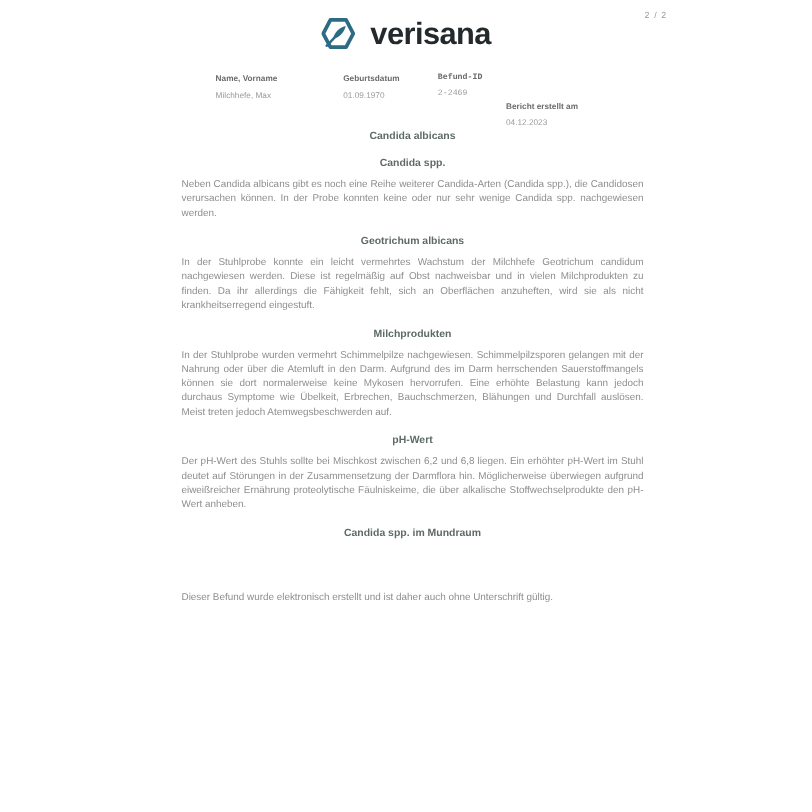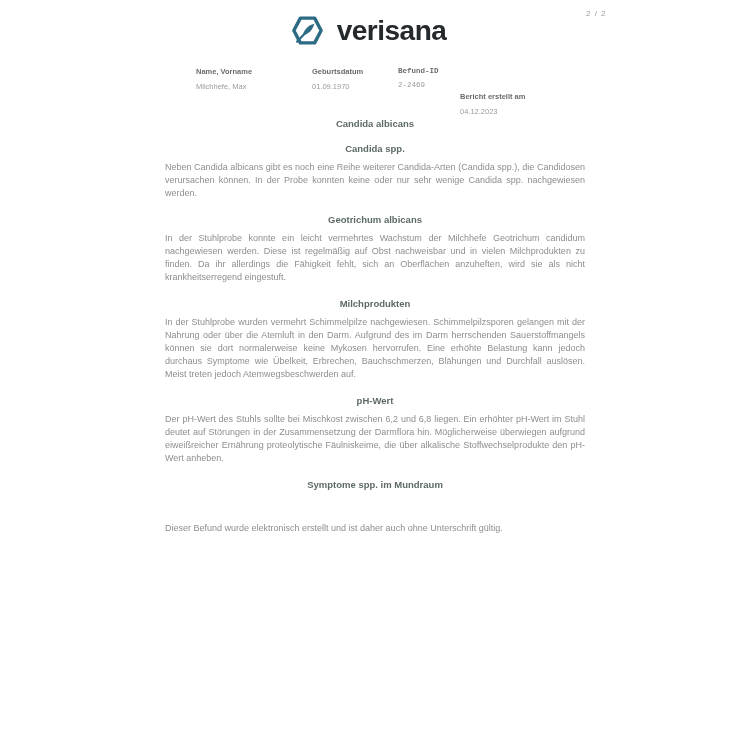--- a/index.html
+++ b/index.html
@@ -41,21 +41,21 @@
     font-size:9.5px; font-weight:bold; color:#5d6b64;
     margin:14px 0 7px 0;
     text-align:center;
   }
   .section:first-child .section-heading { margin-top:6px; }
   .section-body {
     font-size:9px; color:#8e8e8e; line-height:13px;
     text-align:justify;
   }
   .closing-note {
-    margin-top:32px; font-size:9px; color:#8e8e8e; line-height:13px;
+    margin-top:46px; font-size:9px; color:#8e8e8e; line-height:13px;
   }
   .footer {
     position:absolute; left:257px; top:669px;
     display:flex; align-items:flex-start;
     font-size:7px; line-height:9.3px; color:#b5b5b5;
   }
   .fcompany { width:55px; color:#93aaba; }
   .faddress { width:73px; }
   .faddress .gap { height:9.3px; }
   .fcontact { width:160px; }
@@ -111,21 +111,21 @@
     </div>
     <div class="section">
       <div class="section-heading">Milchprodukten</div>
       <p class="section-body">In der Stuhlprobe wurden vermehrt Schimmelpilze nachgewiesen. Schimmelpilzsporen gelangen mit der Nahrung oder über die Atemluft in den Darm. Aufgrund des im Darm herrschenden Sauerstoffmangels können sie dort normalerweise keine Mykosen hervorrufen. Eine erhöhte Belastung kann jedoch durchaus Symptome wie Übelkeit, Erbrechen, Bauchschmerzen, Blähungen und Durchfall auslösen. Meist treten jedoch Atemwegsbeschwerden auf.</p>
     </div>
     <div class="section">
       <div class="section-heading">pH-Wert</div>
       <p class="section-body">Der pH-Wert des Stuhls sollte bei Mischkost zwischen 6,2 und 6,8 liegen. Ein erhöhter pH-Wert im Stuhl deutet auf Störungen in der Zusammensetzung der Darmflora hin. Möglicherweise überwiegen aufgrund eiweißreicher Ernährung proteolytische Fäulniskeime, die über alkalische Stoffwechselprodukte den pH-Wert anheben.</p>
     </div>
     <div class="section">
-      <div class="section-heading">Symptome spp. im Mundraum</div>
+      <div class="section-heading">Candida spp. im Mundraum</div>
     </div>
     <p class="closing-note">Dieser Befund wurde elektronisch erstellt und ist daher auch ohne Unterschrift gültig.</p>
   </div>
 
   <div class="footer">
     <div class="fcompany">Verisana GmbH</div>
     <div class="faddress">
       <div>Jungfernstieg 38</div>
       <div>20354 Hamburg</div>
       <div class="gap"></div>

